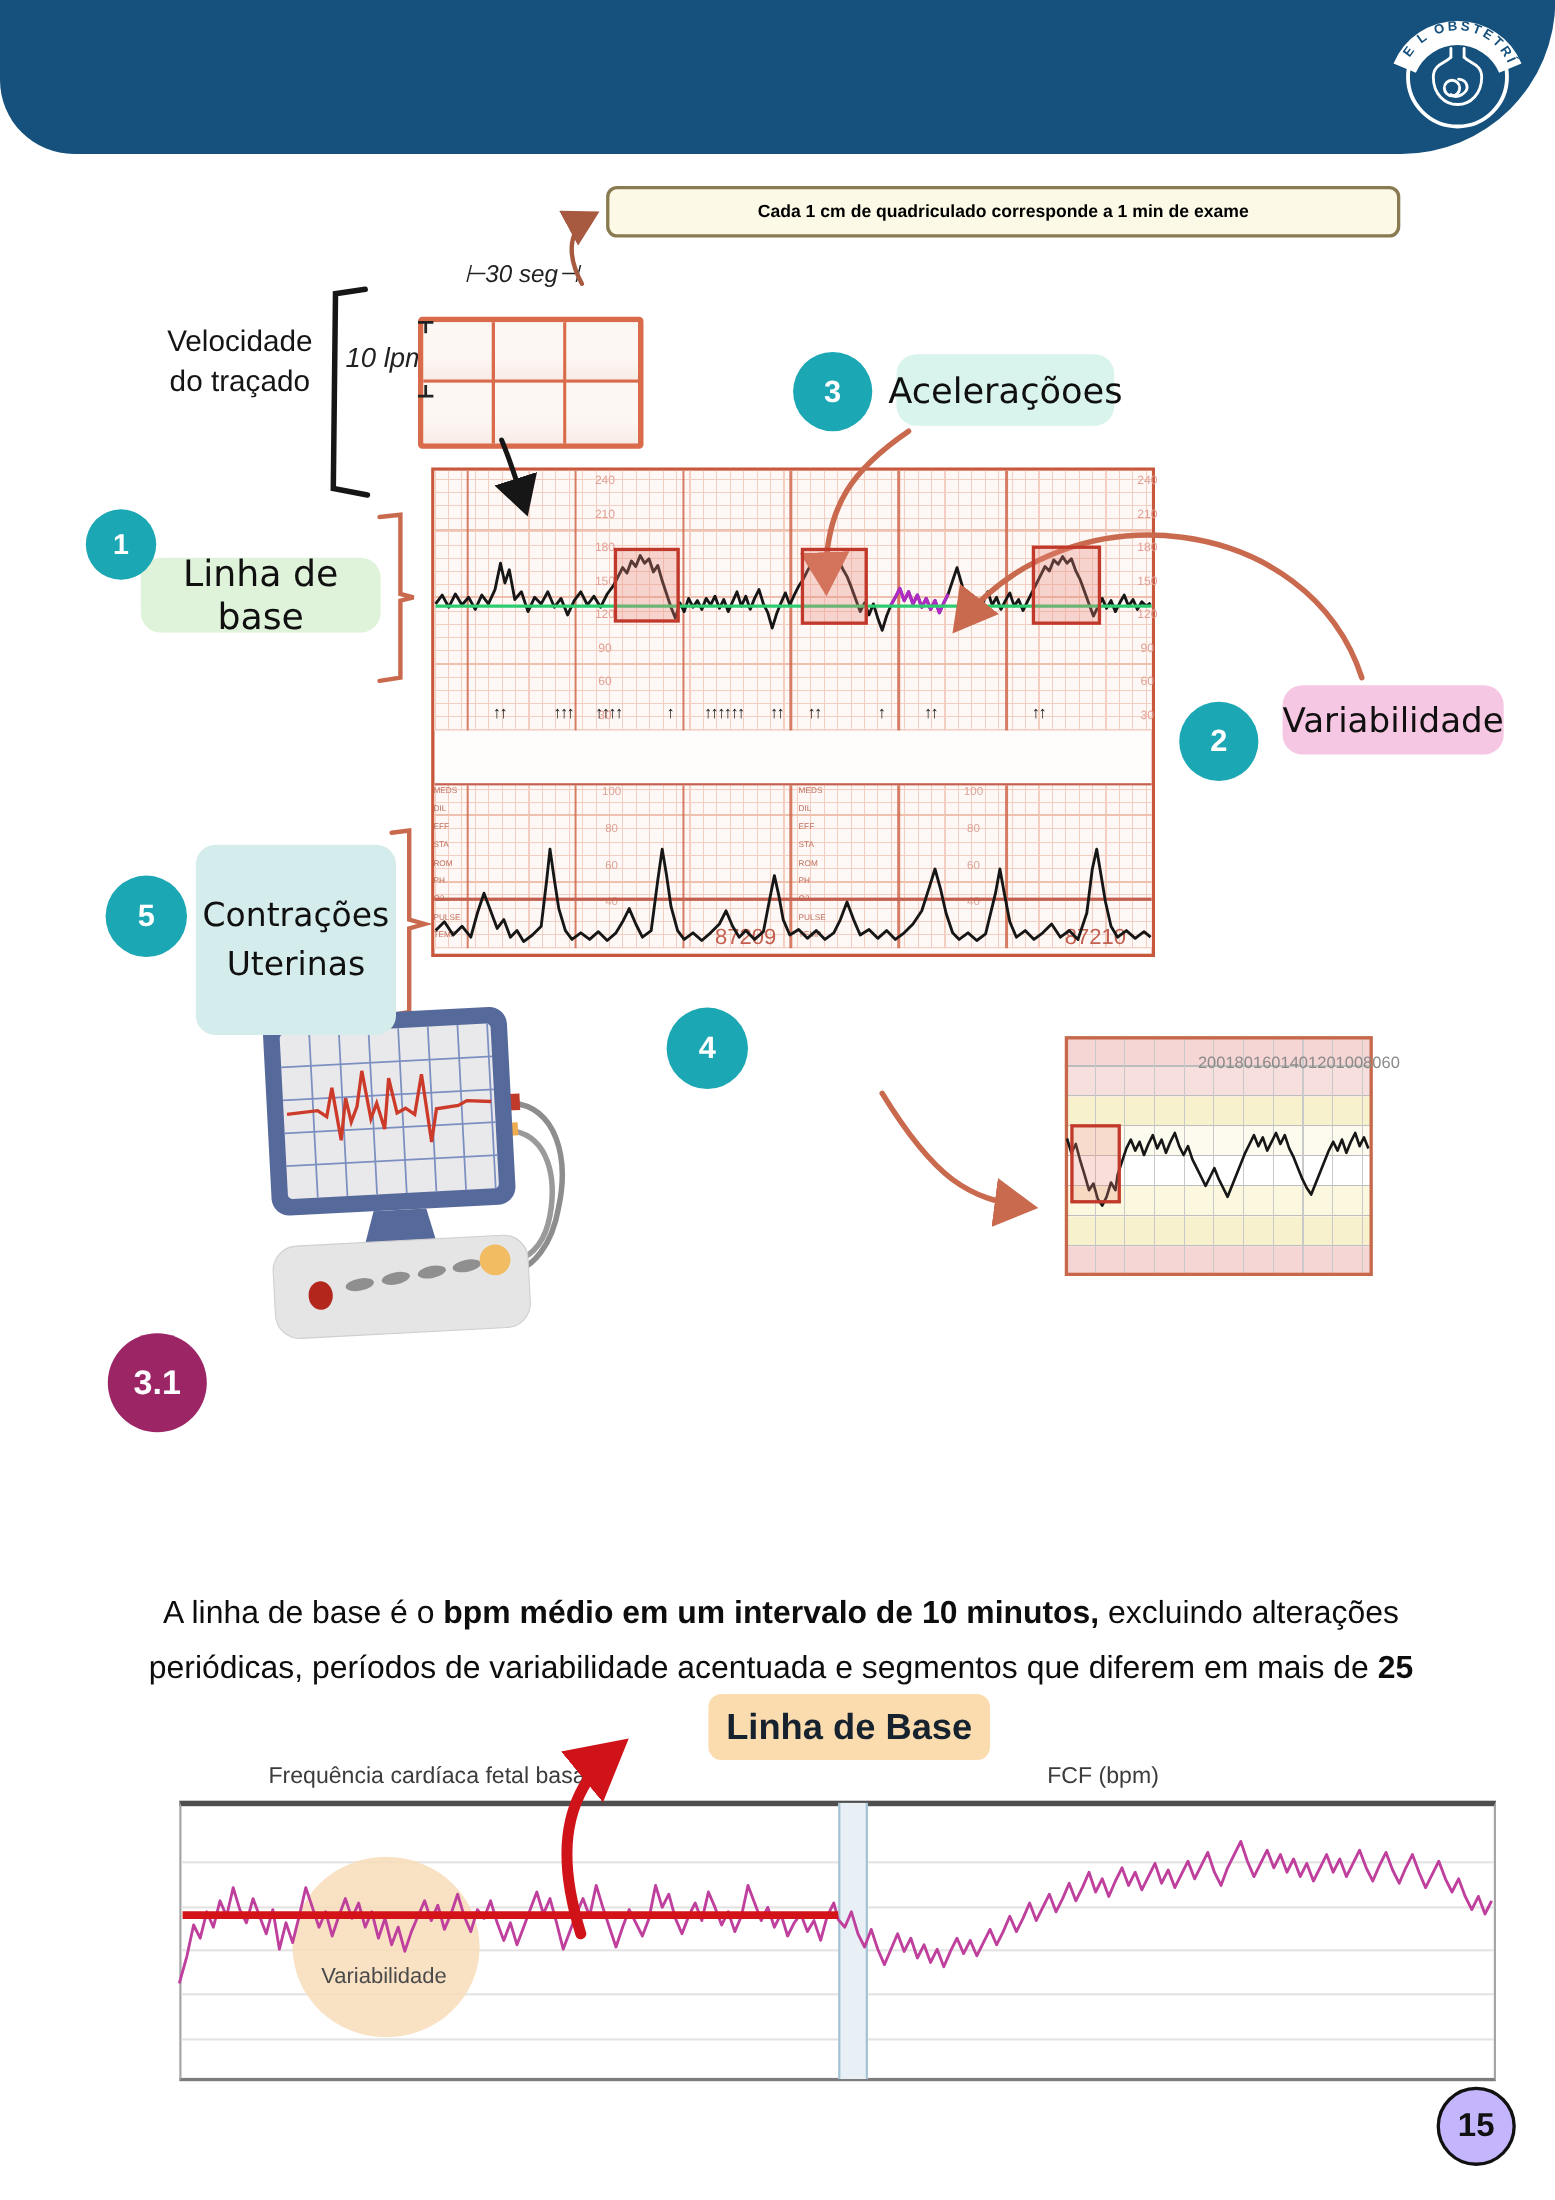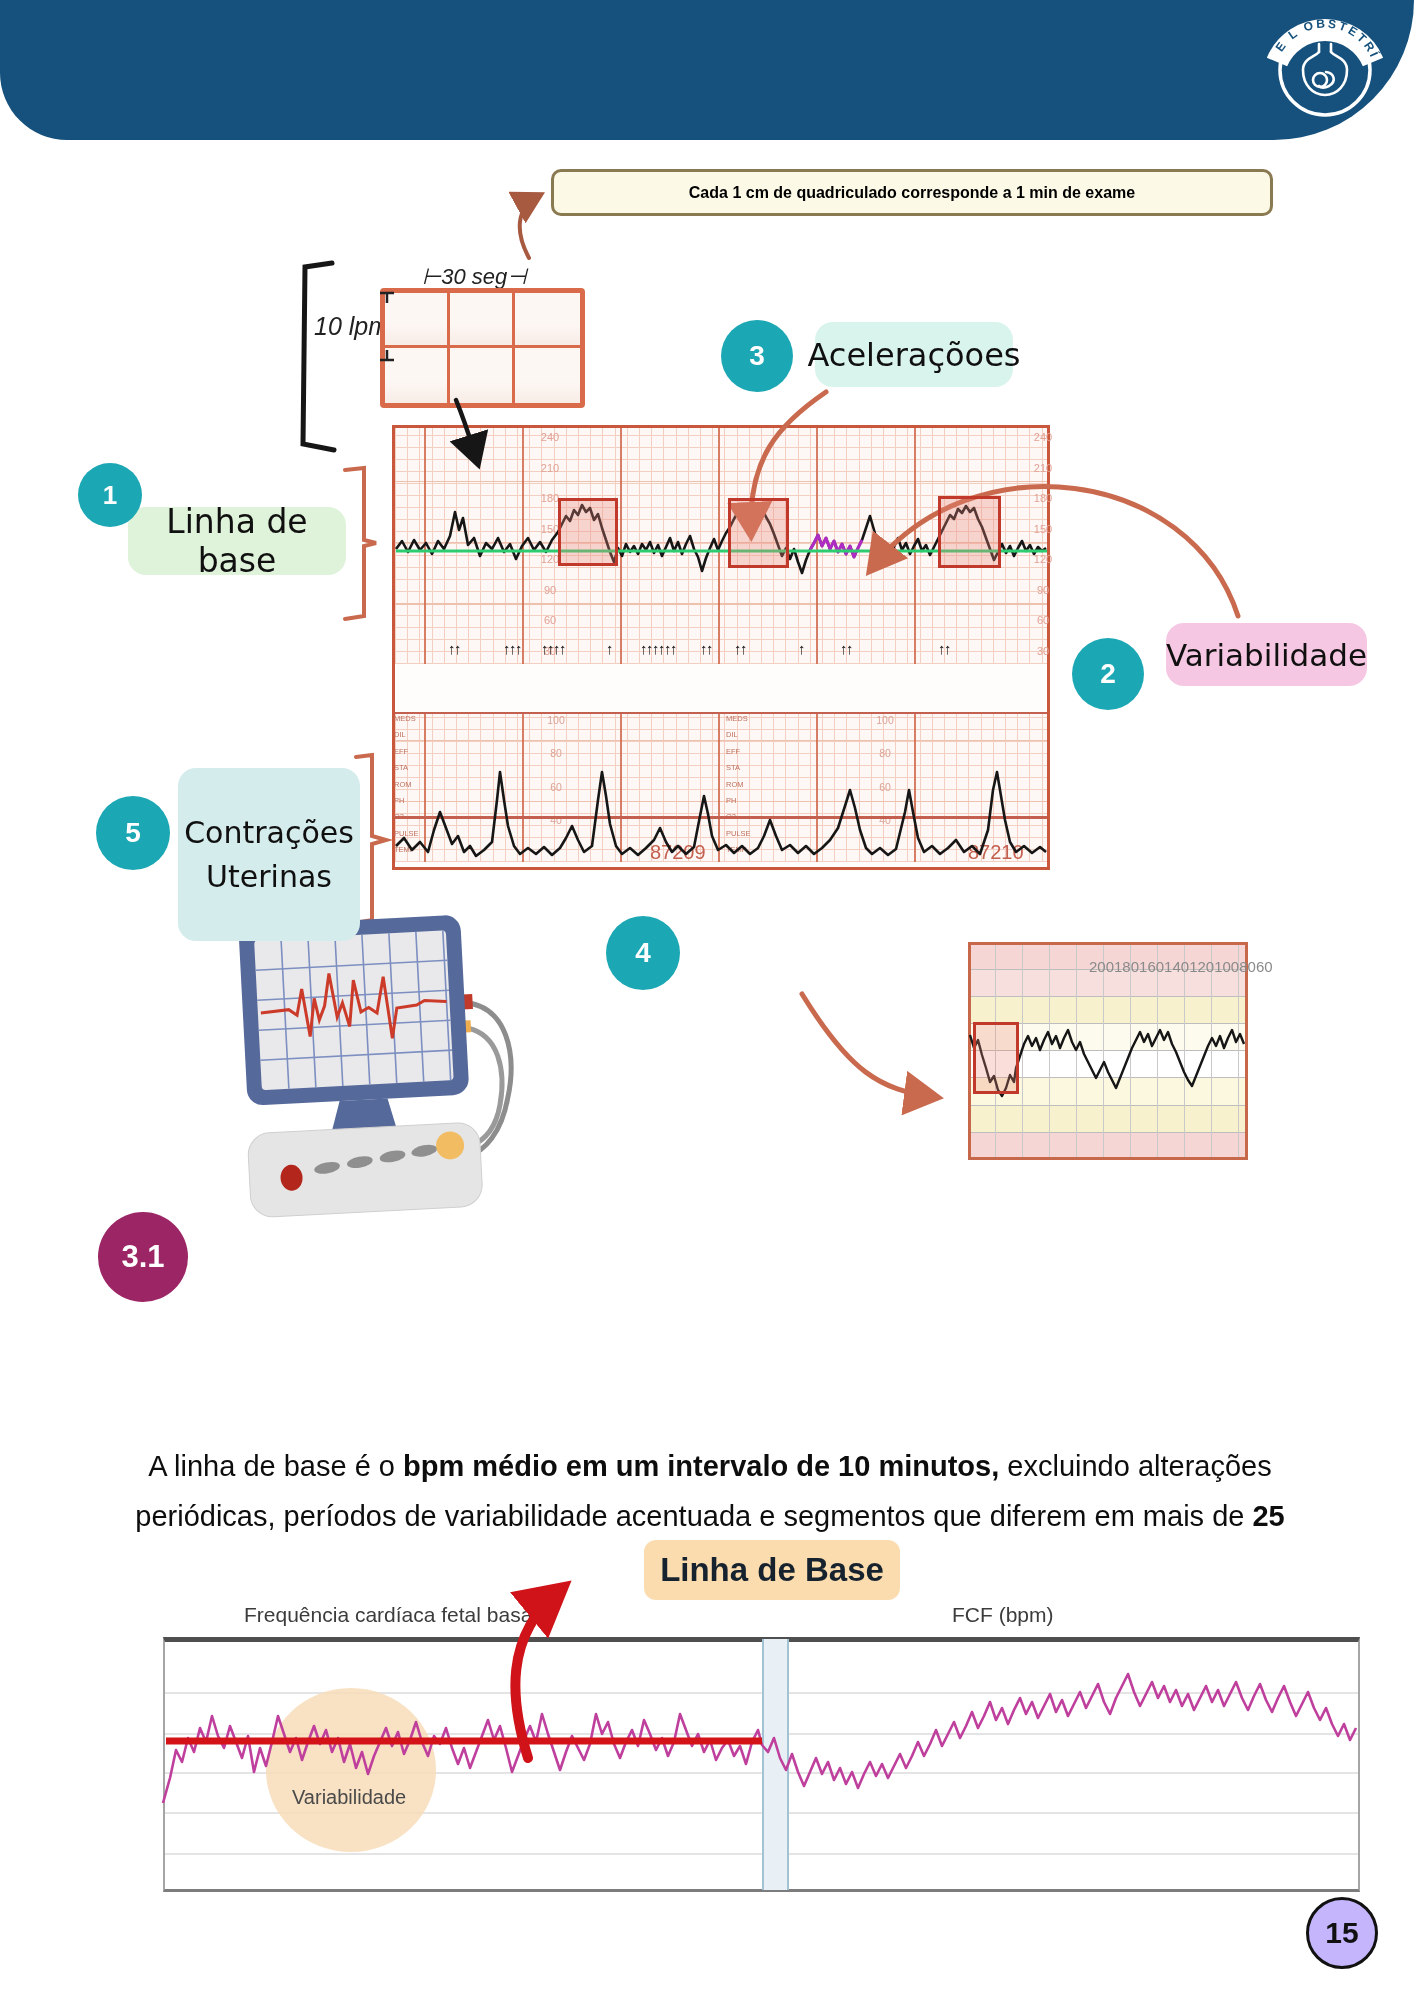--- a/index.html
+++ b/index.html
@@ -10,21 +10,21 @@
   #header{left:0;top:0;width:1414px;height:140px;background:#15517c;
           border-radius:0 0 150px 72px;}
   
   #callout{left:551px;top:169px;width:716px;height:41px;background:#fcfae6;
            border:3px solid #8a7a52;border-radius:10px;display:flex;align-items:center;
            justify-content:center;font-weight:bold;font-size:16px;color:#000;}
   
   #velocity-label{left:138px;top:292px;width:160px;font-size:27px;line-height:36px;
                   text-align:center;color:#151515;}
   #speed-value{left:314px;top:312px;font-size:25px;font-style:italic;color:#222;}
-  #interval-value{left:422px;top:264px;font-size:22px;font-style:italic;color:#222;}
+  #interval-value{left:422px;top:236px;font-size:22px;font-style:italic;color:#222;}
   #speed-grid{left:380px;top:288px;width:195px;height:110px;border:5px solid #d96a4a;
               border-radius:4px;display:grid;grid-template-columns:1fr 1fr 1fr;
               grid-template-rows:1fr 1fr;background:#fcf3ef;}
   #speed-grid .cell{border-right:3px solid #d96a4a;border-bottom:3px solid #d96a4a;
                     background:linear-gradient(#fdf7f4 60%,#f8ece6);}
   #speed-grid .cell:nth-child(3n){border-right:none;}
   #speed-grid .cell:nth-child(n+4){border-bottom:none;}
   
   #main-ctg{left:392px;top:425px;width:658px;height:445px;border:3.5px solid #c8573b;
             background:#fffdfb;box-sizing:border-box;}
@@ -142,20 +142,24 @@
       <path d="M56,46 c-4,5 -16,6 -16,18 c0,15 10,25 22,25 c12,0 22,-10 22,-25 c0,-12 -12,-13 -16,-18"></path>
       <circle cx="57" cy="74" r="7"></circle>
       <path d="M63,66 c8,1 11,9 3,14 c-4,2 -8,2 -10,0"></path>
     </g>
   </svg>
 
   <div class="abs" id="callout">
     <span>Cada 1 cm de quadriculado corresponde a 1 min de exame</span>
   </div>
 
+  <div class="abs" id="velocity-label">
+    <div>Velocidade</div>
+    <div>do traçado</div>
+  </div>
   <div class="abs" id="speed-value">10 lpm</div>
   <div class="abs" id="interval-value">⊢30 seg⊣</div>
   <div class="abs" id="speed-grid">
     <div class="cell"></div>
       <div class="cell"></div>
     <div class="cell"></div>
       <div class="cell"></div>
     <div class="cell"></div>
       <div class="cell"></div>
   </div>

